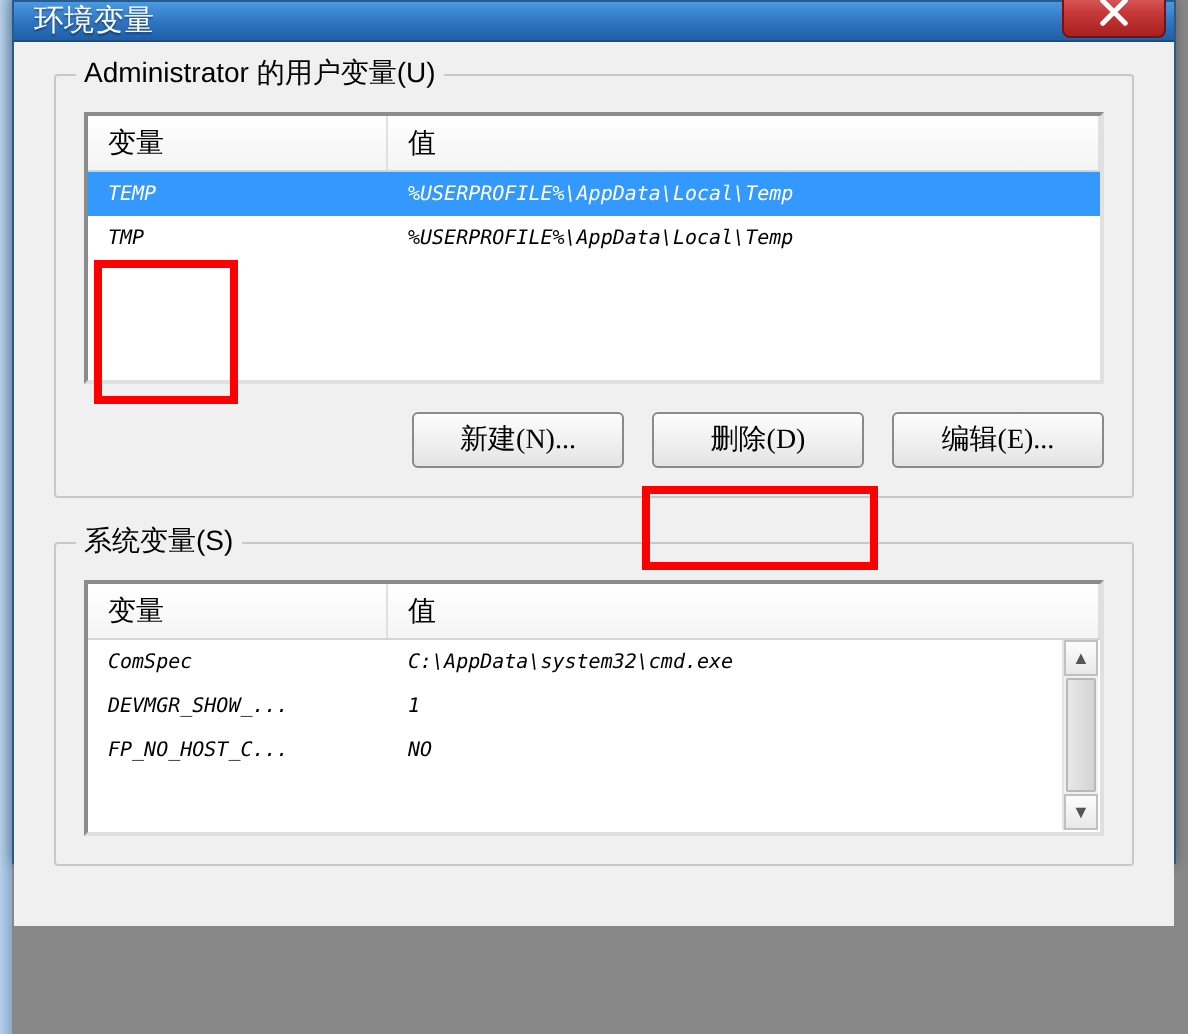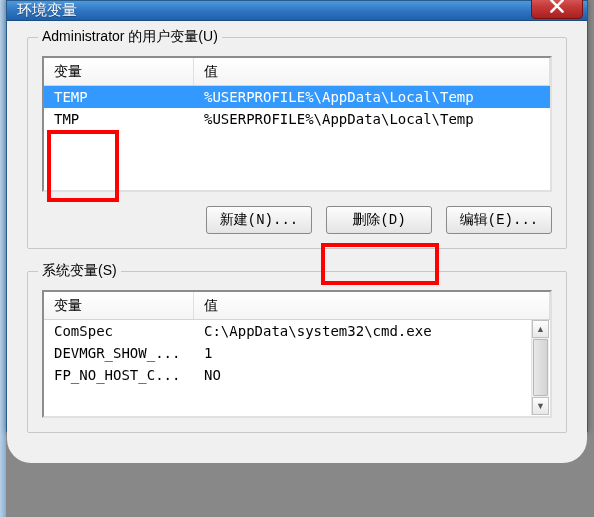--- a/index.html
+++ b/index.html
@@ -54,21 +54,20 @@
     font-weight: bold;
     cursor: pointer;
     box-shadow: inset 0 1px 0 rgba(255,255,255,.3);
   }
   .close-btn svg { width:14px; height:14px; }
   .body {
     flex: 1;
     padding: 16px 20px 8px 20px;
     background: #f0f0f0;
     position: relative;
-    border-radius: 24px;
   }
   .groupbox {
     border: 1px solid #c8c8c8;
     border-radius: 2px;
     padding: 18px 14px 14px 14px;
     position: relative;
     margin-bottom: 22px;
     background: #f0f0f0;
   }
   .groupbox-label {
@@ -95,21 +94,21 @@
   }
   .thead .th {
     padding: 5px 10px;
     border-right: 1px solid #e0e0e0;
     font-size: 14px;
     color: #000;
     background: linear-gradient(to bottom,#fff,#f4f4f4);
   }
   .col-var { width: 150px; flex: 0 0 150px; }
   .col-val { flex: 1; }
-  .tbody { font-family: "SimSun","宋体",monospace; font-size: 14px; }
+  .tbody { font-family: "SimSun","宋体",monospace; font-size: 10px; font-style: italic; }
   .row {
     display: flex;
     height: 22px;
     align-items: center;
   }
   .row.selected { background: #3399ff; color: #fff; }
   .cell { padding: 2px 10px; white-space: nowrap; overflow: hidden; }
   .cell.col-var { width: 150px; flex: 0 0 150px; }
   .cell.col-val { flex: 1; }
   .scrollbar {
@@ -137,21 +136,21 @@
     gap: 14px;
     margin-top: 14px;
   }
   .btn {
     min-width: 106px;
     height: 28px;
     background: linear-gradient(to bottom,#fdfdfd,#e4e4e4);
     border: 1px solid #8a8a8a;
     border-radius: 3px;
     font-size: 14px;
-    font-family: Liberation Mono, monospace;
+    font-family: Liberation Serif, serif;
     cursor: pointer;
     padding: 0 10px;
   }
   .highlight-box {
     position: absolute;
     border: 4px solid #ff0000;
     pointer-events: none;
     z-index: 50;
   }
   #hl-vars { left: 47px; top: 130px; width: 72px; height: 72px; }

